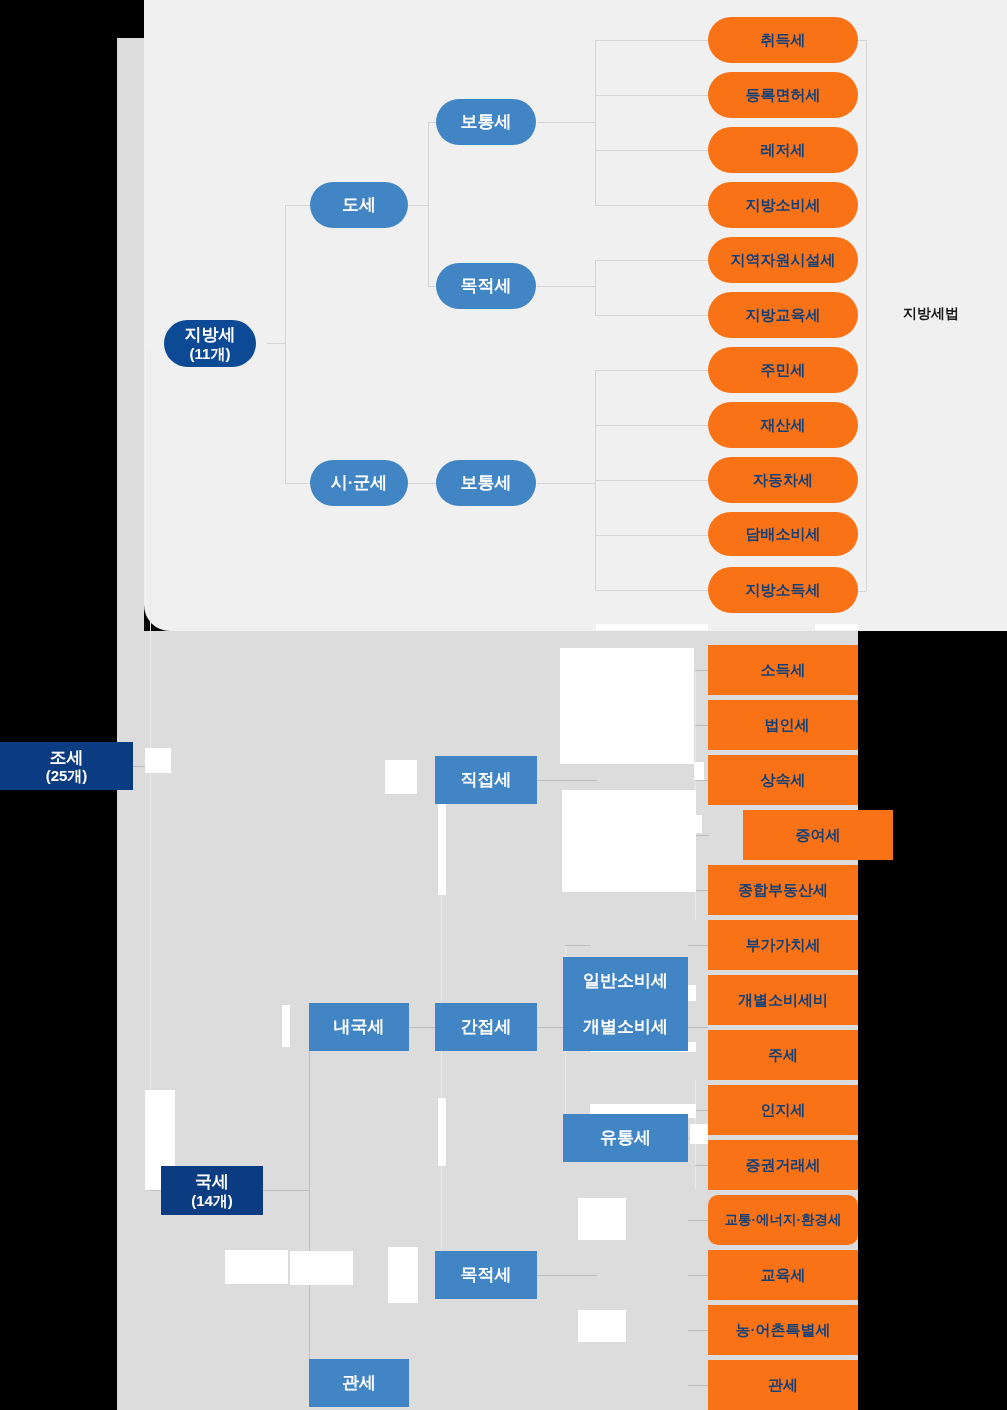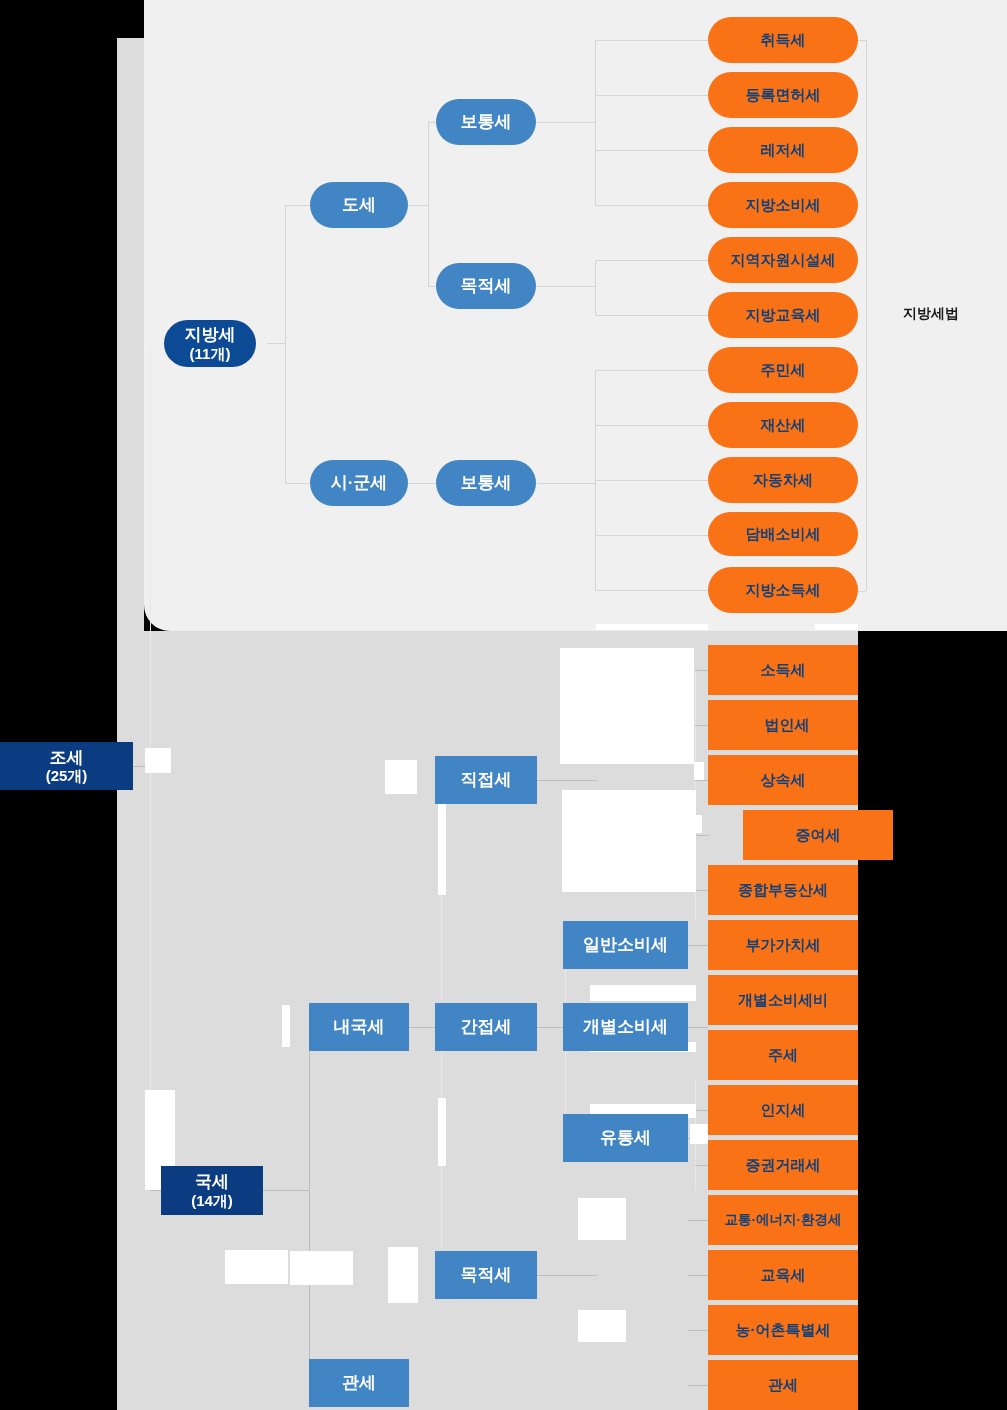--- a/index.html
+++ b/index.html
@@ -46,21 +46,21 @@
   .n-root{
     background:#0d4a96;color:#fff;font-weight:bold;font-size:17px;
   }
   .n-root .sub{font-size:15px;font-weight:bold;}
   .n-mid{
     background:#4285c4;color:#fff;font-weight:bold;font-size:17px;
   }
   .n-leaf{
     background:#f97316;color:#12417a;font-weight:bold;font-size:15px;
   }
-  .n-leaf.small{font-size:13.5px;}
+  .n-leaf.small{font-size:13.5px;border-radius:10px;}
   .stack{display:flex;flex-direction:column;align-items:center;justify-content:center;}
 
   
   .rect{border-radius:0;}
 
   .side-label{
     position:absolute;color:#1a1a1a;font-weight:bold;font-size:14px;
     white-space:nowrap;
     padding-left:37px;
   }
@@ -302,21 +302,21 @@
     </div>
 
   <div class="node rect n-mid" style="left:435px;top:1003px;width:102px;height:48px;">
     <span>간접세</span>
     </div>
 
   <div class="node rect n-mid" style="left:435px;top:1251px;width:102px;height:48px;">
     <span>목적세</span>
     </div>
 
-  <div class="node rect n-mid" style="left:563px;top:921px;width:125px;height:48px;">
+  <div class="node rect n-mid" style="left:563px;top:957px;width:125px;height:48px;">
     <span>일반소비세</span>
     </div>
 
   <div class="node rect n-mid" style="left:563px;top:1003px;width:125px;height:48px;">
     <span>개별소비세</span>
     </div>
 
   <div class="node rect n-mid" style="left:563px;top:1114px;width:125px;height:48px;">
     <span>유통세</span>
     </div>

